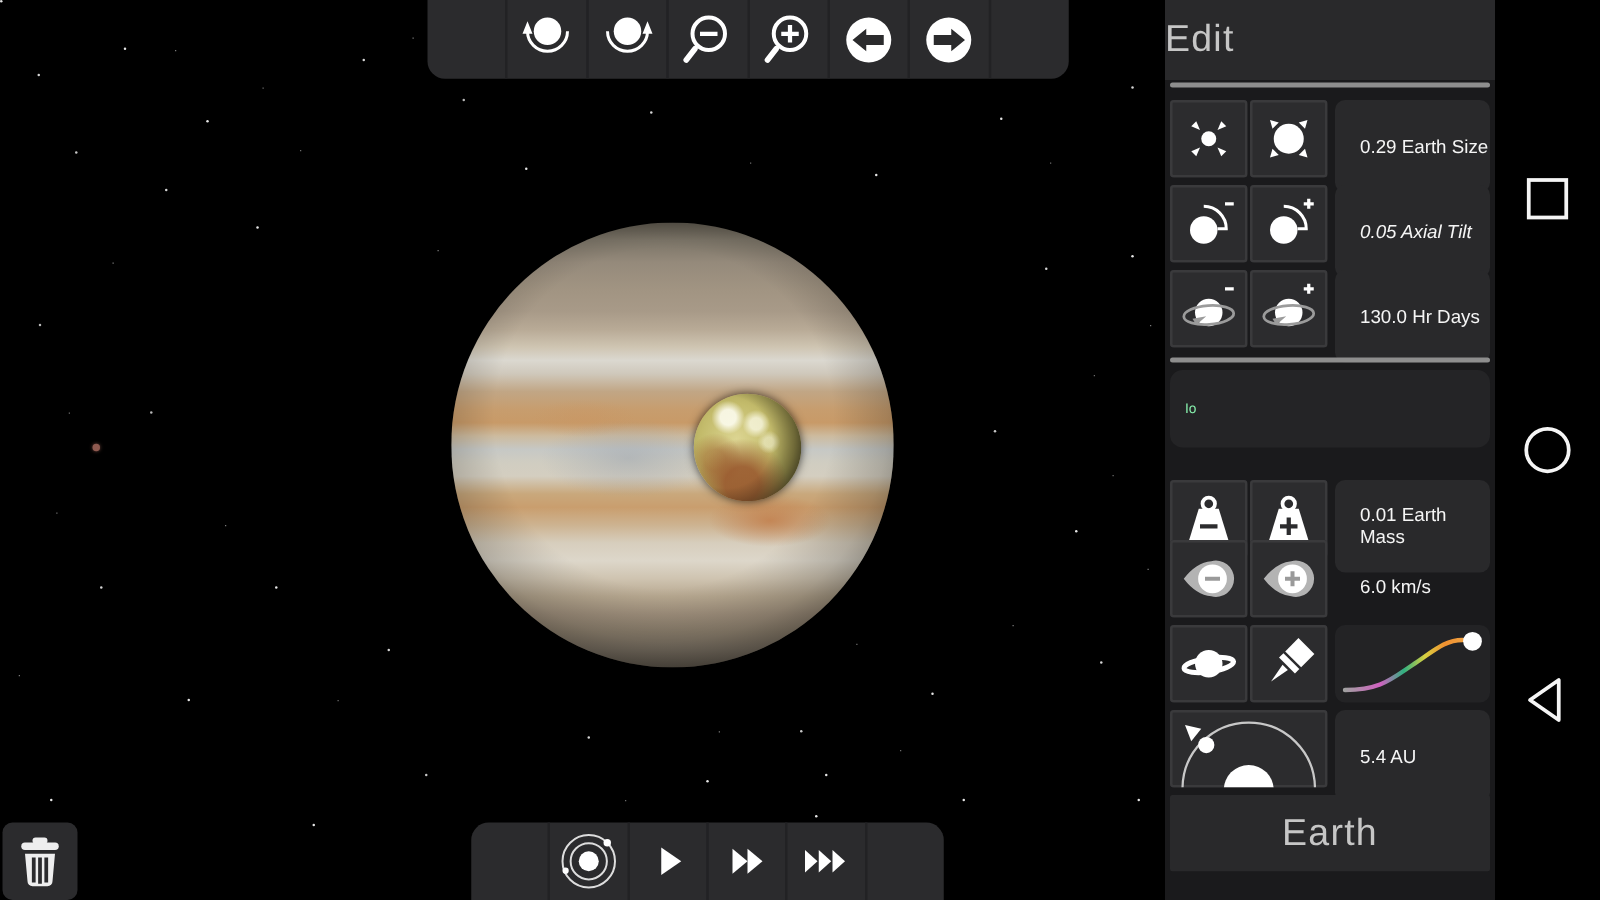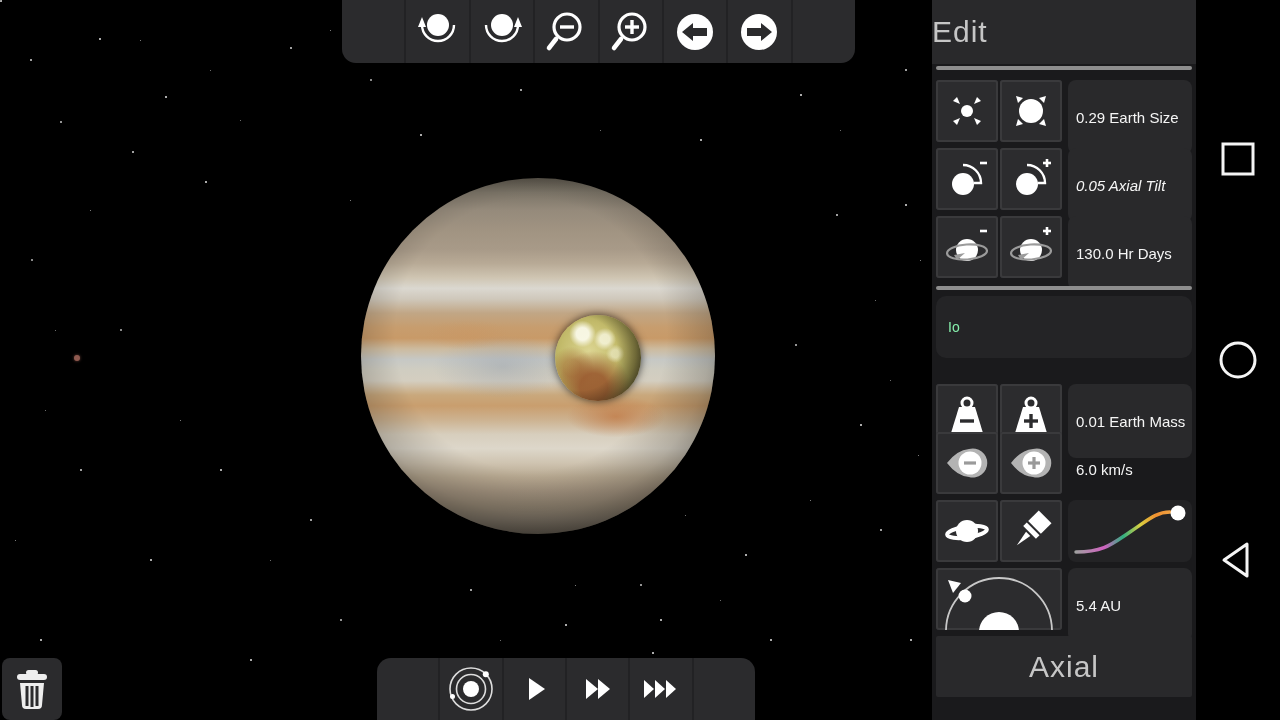--- a/index.html
+++ b/index.html
@@ -75,27 +75,27 @@
   .sb-divider { position:absolute; left:4px; width:256px; height:4px; background:#8e8e8e; border-radius:2px; }
   .d1 { top:66px; } .d2 { top:286px; }
   .panel-row { position:absolute; left:0; width:264px; height:62px; }
   .sq-btn { position:absolute; top:0; width:62px; height:62px; background:#2c2c2e; border:none; border-radius:3px;
     box-shadow: inset 0 0 0 2px #3a3a3c; display:flex; align-items:center; justify-content:center; cursor:pointer; }
   .b1 { left:4px; } .b2 { left:68px; }
   .wide-btn { position:absolute; left:4px; top:0; width:126px; height:62px; background:#2c2c2e; border:none;
     border-radius:3px; box-shadow: inset 0 0 0 2px #3a3a3c; display:flex; align-items:flex-start; justify-content:center;
     overflow:hidden; cursor:pointer; padding:0; }
   .value-label { position:absolute; left:136px; top:0; width:124px; height:74px; background:#29292b; border-radius:8px;
-    display:flex; align-items:center; padding-left:8px; }
+    display:flex; align-items:center; padding-left:20px; }
   .value-label.plain { background:none; border-radius:0; }
   .value-label span { font-size:15px; color:#f5f5f5; }
   .curve-panel { position:absolute; left:136px; top:0; width:124px; height:62px; background:#232325; border:none;
     border-radius:8px; display:flex; align-items:center; justify-content:center; cursor:pointer; }
   .name-field { position:absolute; left:4px; top:296px; width:256px; height:62px; background:#242426; border:none;
-    border-radius:10px; color:#86efac; font-size:14px; padding-left:12px; font-family:"Liberation Sans",sans-serif; outline:none; }
+    border-radius:10px; color:#86efac; font-size:11px; padding-left:12px; font-family:"Liberation Sans",sans-serif; outline:none; }
   .return-btn { position:absolute; left:4px; top:636px; width:256px; height:61px; background:#29292b; border:none;
     border-radius:2px; color:#c6c6c6; font-size:30px; font-weight:300; letter-spacing:1px;
     font-family:"Liberation Sans",sans-serif; cursor:pointer; }
 
   .r-size { top:80px; } .r-tilt { top:148px;font-style:italic; } .r-day { top:216px; }
   .r-mass { top:384px; } .r-vel { top:432px; } .r-app { top:500px; } .r-orb { top:568px; }
 
   
   .nav-strip { position:absolute; left:1196px; top:0; width:84px; height:720px; background:#000; z-index:30; }
   .nav-btn { position:absolute; left:0; width:84px; height:72px; background:none; border:none; display:flex;
@@ -365,21 +365,21 @@
           <circle cx="63" cy="64" r="20" fill="#fff"></circle>
           <circle cx="29" cy="28" r="6.5" fill="#fff"></circle>
           <polygon points="12,12 25,15 17,25" fill="#fff"></polygon>
         </svg>
       </button>
       <div class="value-label">
         <span>5.4 AU</span>
       </div>
     </div>
 
-    <button class="return-btn">Axial</button>
+    <button class="return-btn">Earth</button>
   </aside>
 
   <div class="nav-strip">
     <button class="nav-btn nav-recents">
       <svg width="36" height="36" viewBox="0 0 36 36">
         <rect x="3" y="3" width="30" height="30" fill="none" stroke="#f5f5f5" stroke-width="3"></rect>
       </svg>
     </button>
     <button class="nav-btn nav-home">
       <svg width="40" height="40" viewBox="0 0 40 40">

